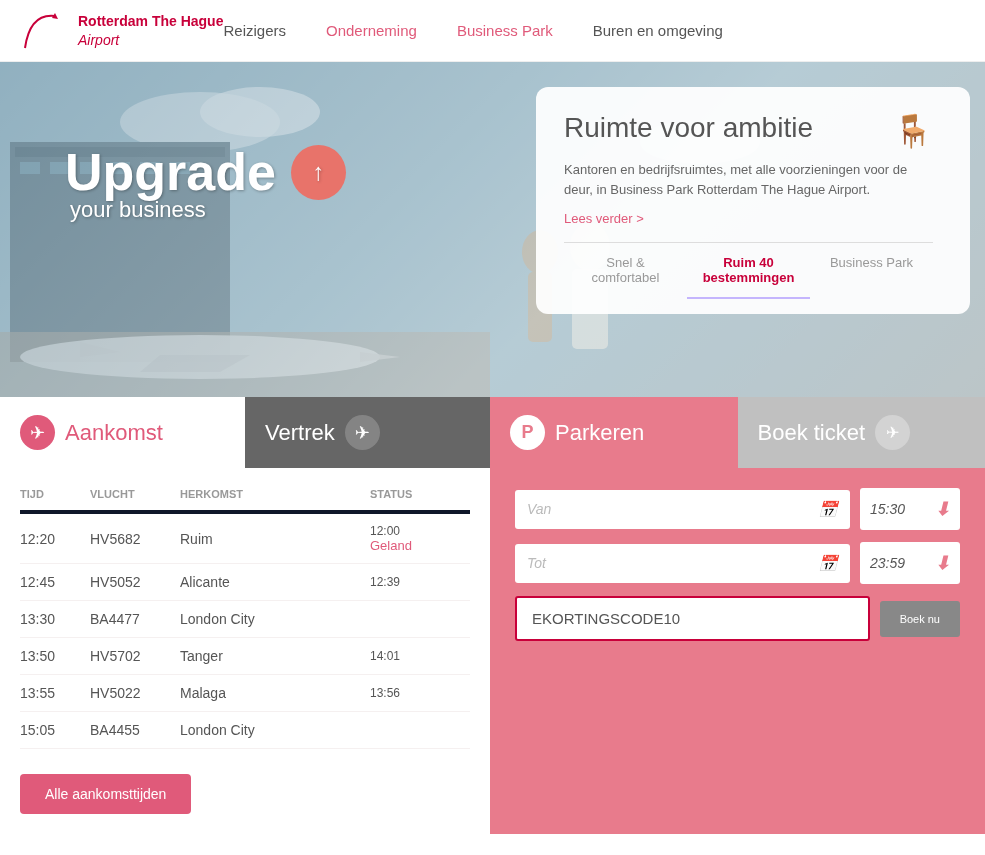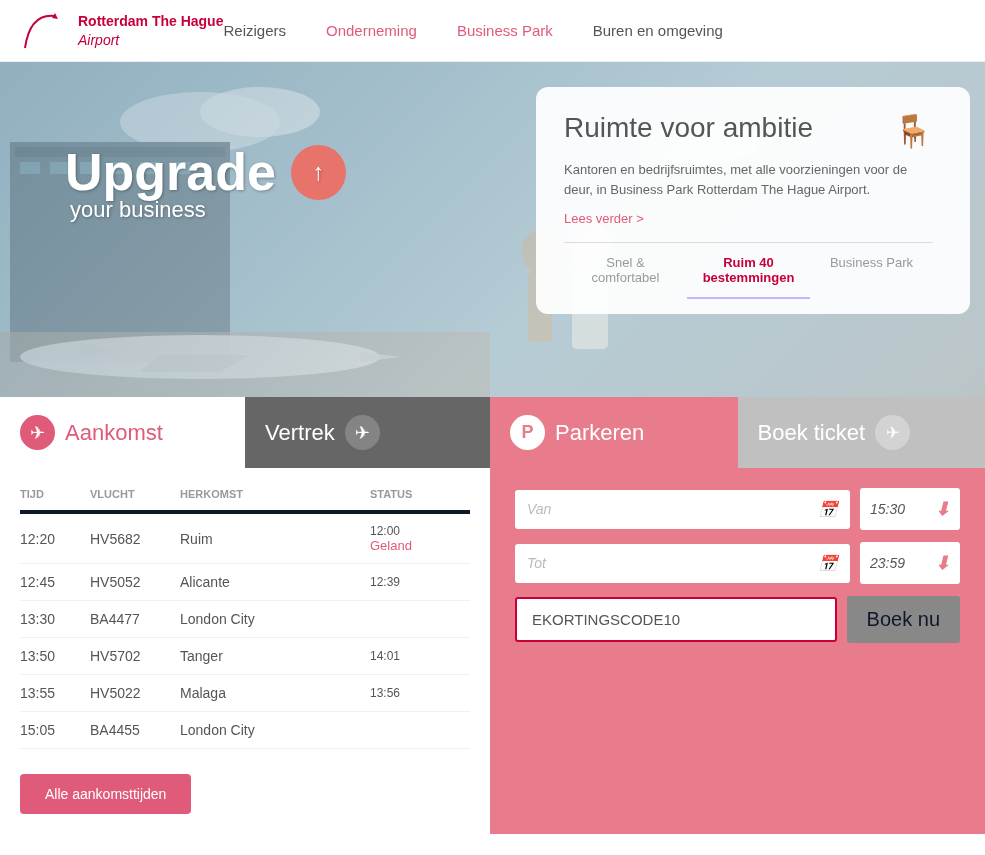--- a/index.html
+++ b/index.html
@@ -342,25 +342,25 @@
       background: #fff;
       border: 2px solid #c8003a;
       border-radius: 3px;
       padding: 12px 15px;
       font-size: 15px;
       color: #555;
       outline: none;
     }
     .boek-nu-btn {
       background: #888;
-      color: #0f172a;
+      color: #ffffff;
       border: none;
       border-radius: 3px;
       padding: 12px 20px;
-      font-size: 20px;
+      font-size: 11px;
       cursor: pointer;
       white-space: nowrap;
     }
   </style>
 </head>
 <body>
 
 <div class="header">
   <div class="logo-wrapper">
     <svg class="logo-arc" viewBox="0 0 50 45">

